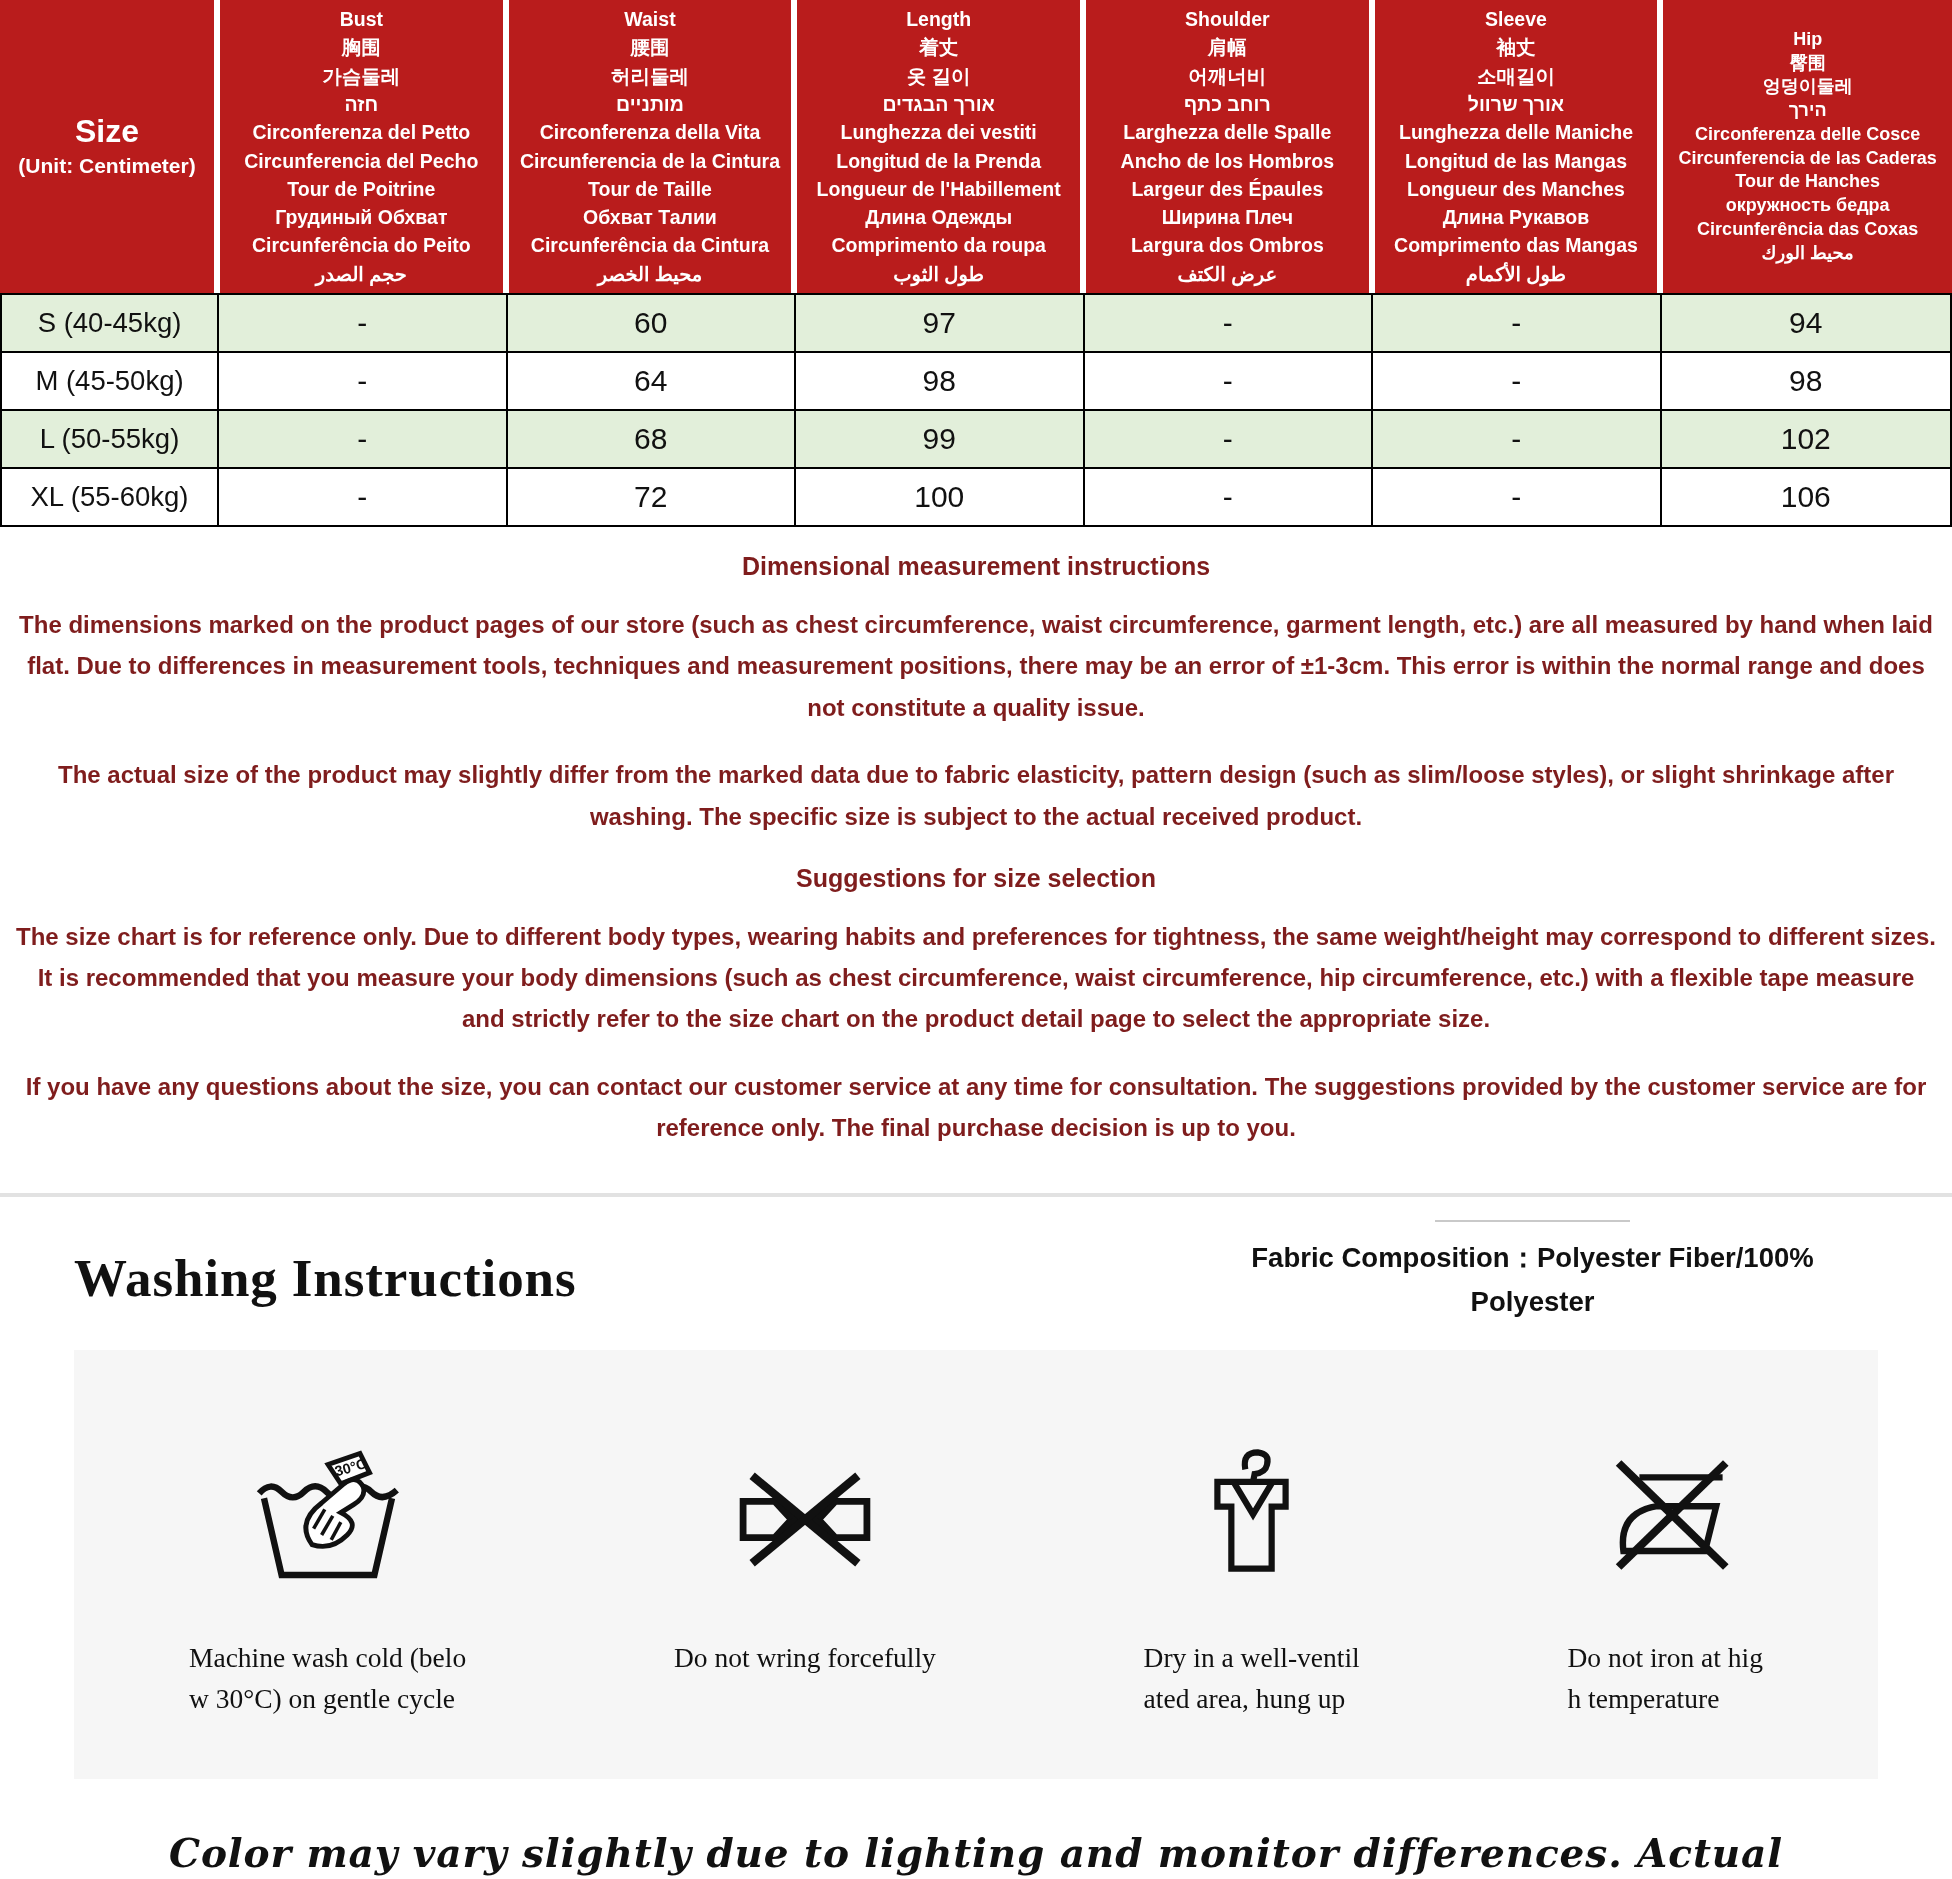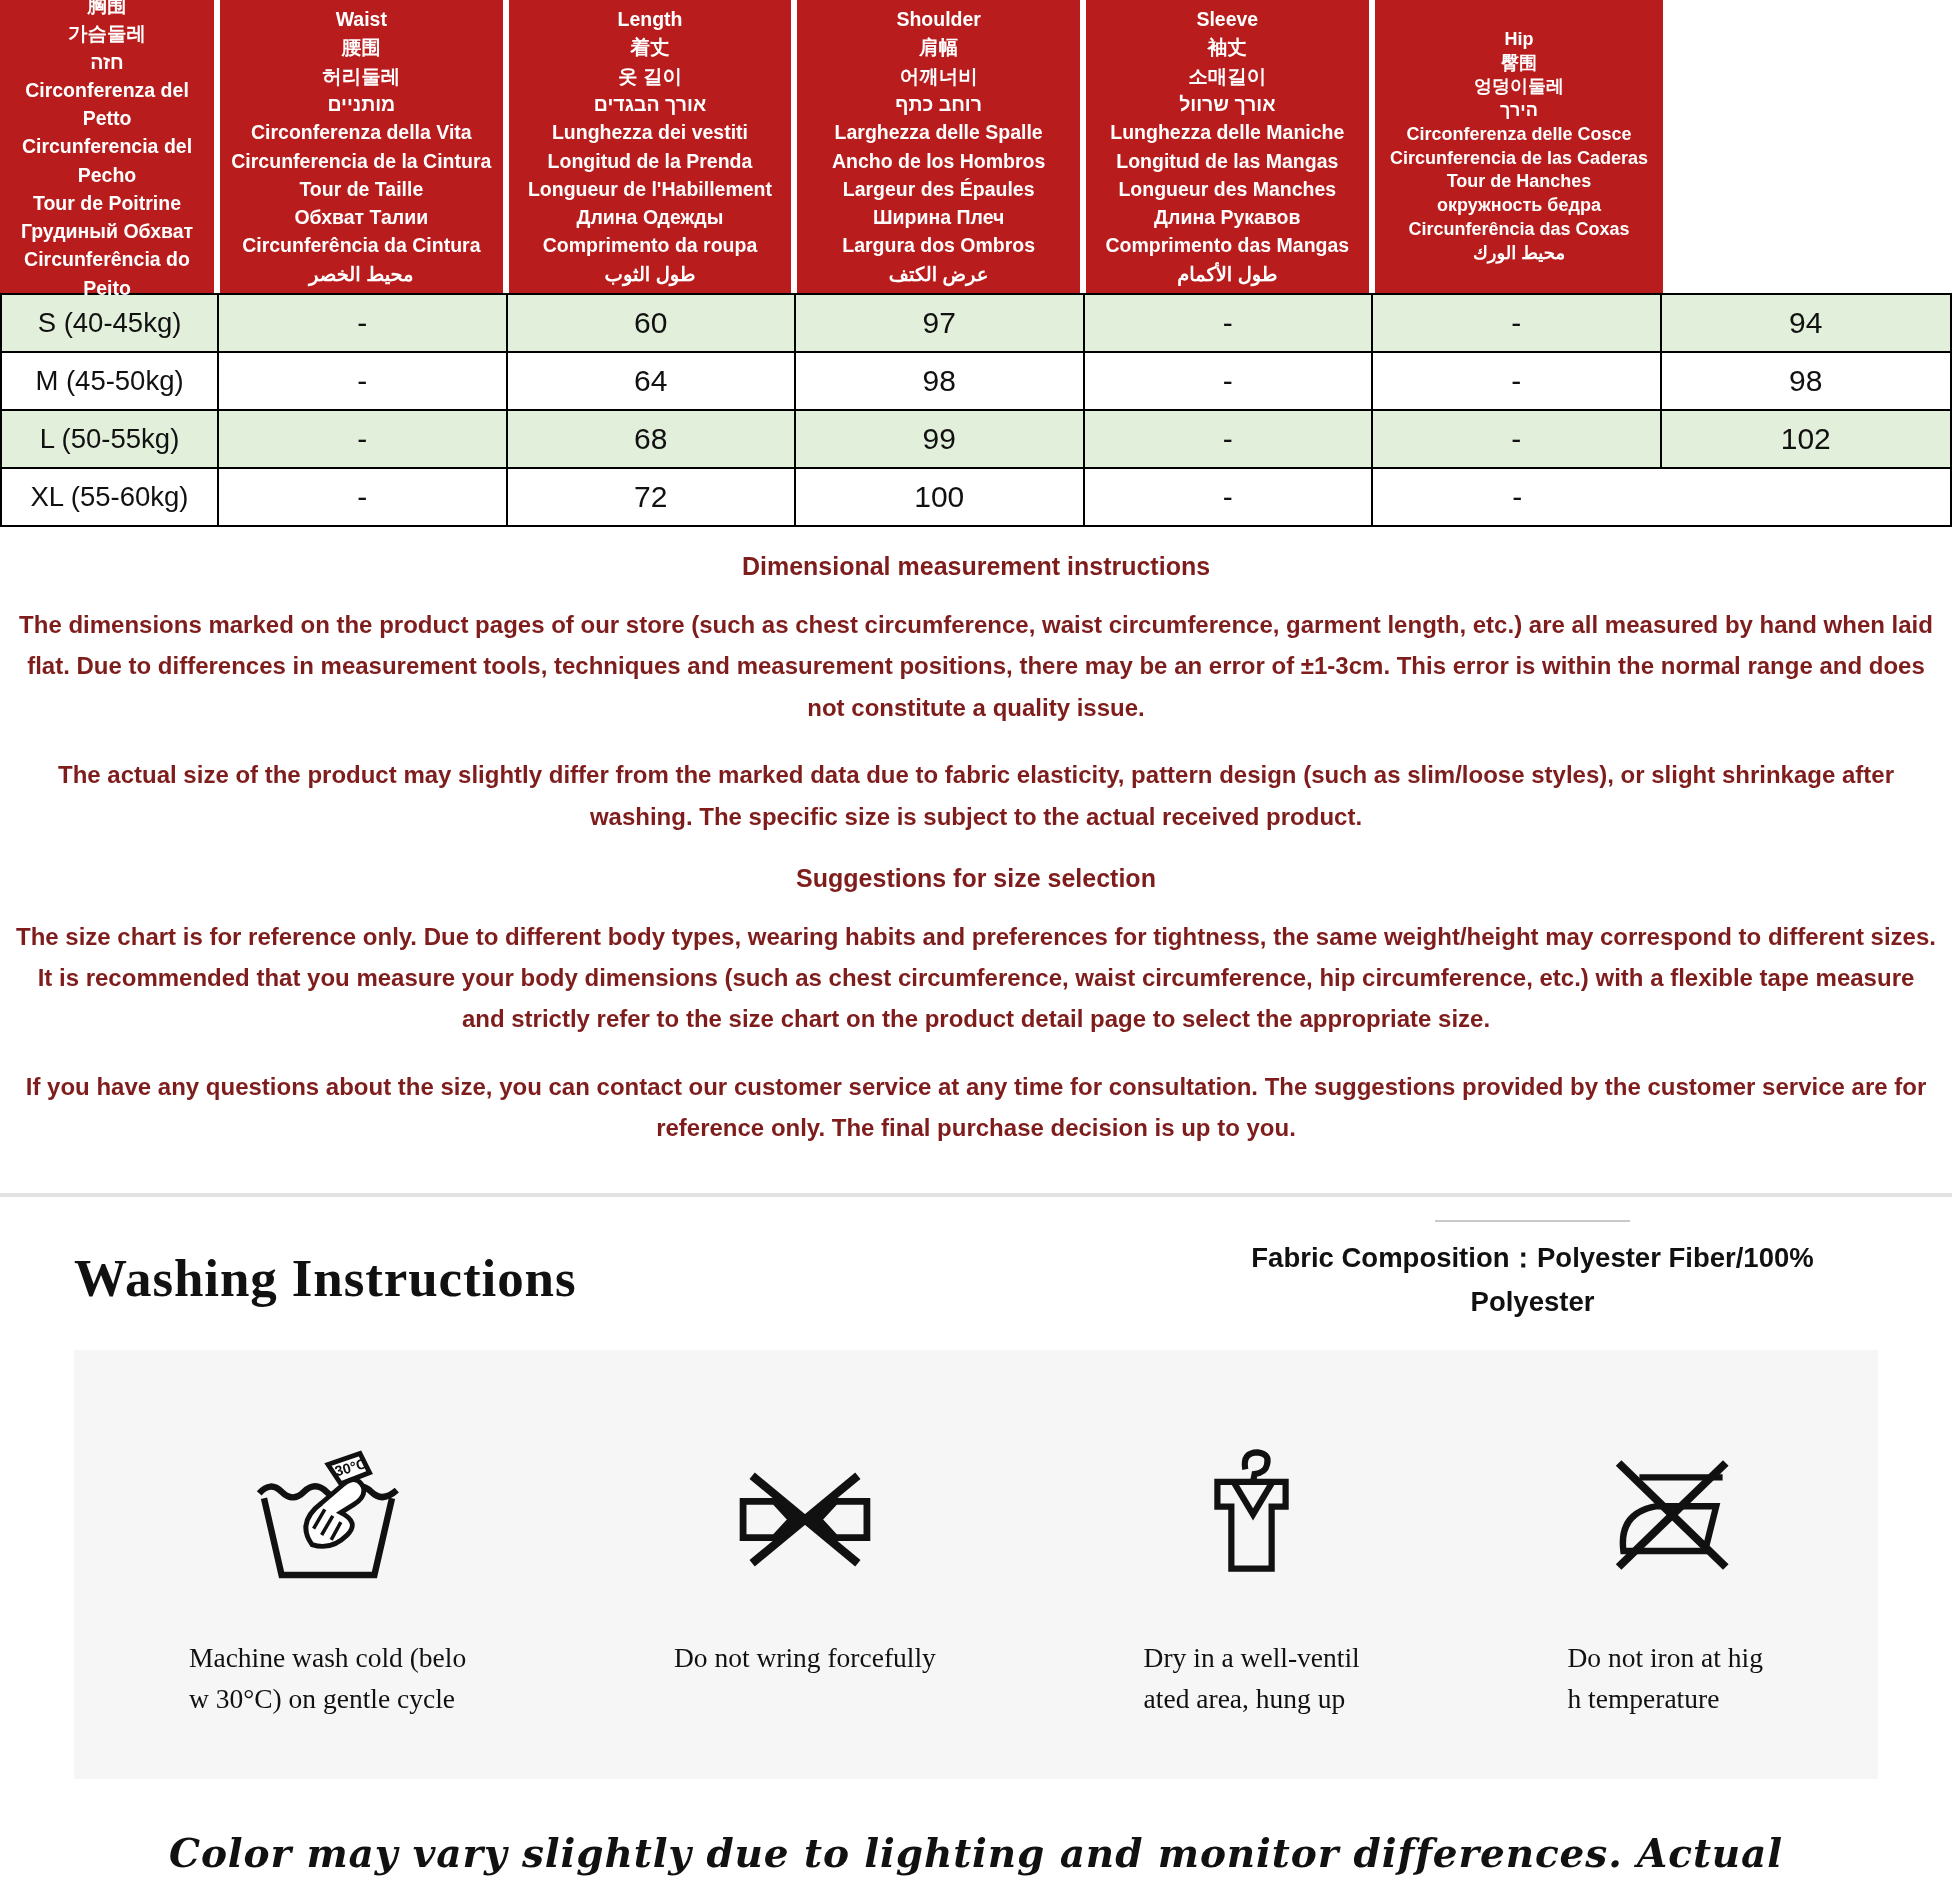--- a/index.html
+++ b/index.html
@@ -48,20 +48,24 @@
   .color-note{margin-top:51px;text-align:center;font-family:"DejaVu Serif",serif;
               font-style:italic;font-weight:bold;font-size:39px;color:#111;letter-spacing:0.9px;}
 </style>
 </head>
 <body>
 
 <div class="page">
 
   <div>
     <div class="thead">
+      <div class="th size-th">
+        <div class="size-title">Size</div>
+        <div class="size-sub">(Unit: Centimeter)</div>
+      </div>
       <div class="th">
           <div>Bust</div>
           <div>胸围</div>
           <div>가슴둘레</div>
           <div>הזח</div>
           <div>Circonferenza del Petto</div>
           <div>Circunferencia del Pecho</div>
           <div>Tour de Poitrine</div>
           <div>Грудиный Обхват</div>
           <div>Circunferência do Peito</div>
@@ -157,20 +161,21 @@
         <div class="td">-</div>
         <div class="td">102</div>
       </div>
       <div class="tr">
         <div class="td size-td">XL (55-60kg)</div>
         <div class="td">-</div>
         <div class="td">72</div>
         <div class="td">100</div>
         <div class="td">-</div>
         <div class="td">-</div>
+        <div class="td">106</div>
       </div>
     </div>
   </div>
 
   <div class="notes">
     <div class="note-title">Dimensional measurement instructions</div>
     <p>The dimensions marked on the product pages of our store (such as chest circumference, waist circumference, garment length, etc.) are all measured by hand when laid flat. Due to differences in measurement tools, techniques and measurement positions, there may be an error of ±1-3cm. This error is within the normal range and does not constitute a quality issue.</p>
     <p>The actual size of the product may slightly differ from the marked data due to fabric elasticity, pattern design (such as slim/loose styles), or slight shrinkage after washing. The specific size is subject to the actual received product.</p>
     <div class="note-title">Suggestions for size selection</div>
     <p>The size chart is for reference only. Due to different body types, wearing habits and preferences for tightness, the same weight/height may correspond to different sizes. It is recommended that you measure your body dimensions (such as chest circumference, waist circumference, hip circumference, etc.) with a flexible tape measure and strictly refer to the size chart on the product detail page to select the appropriate size.</p>

